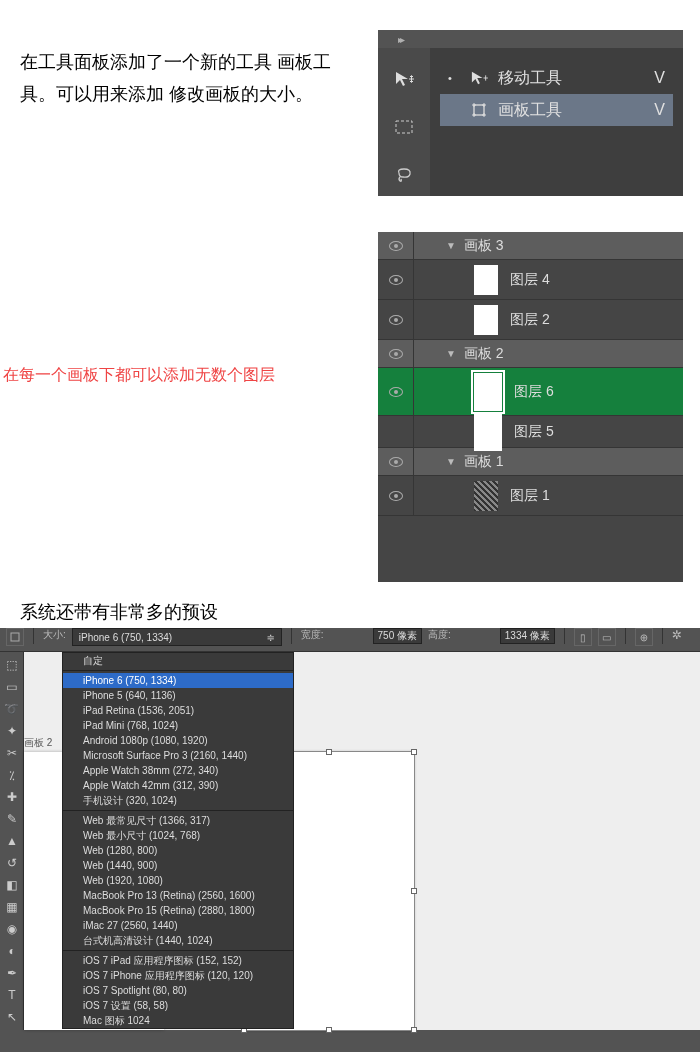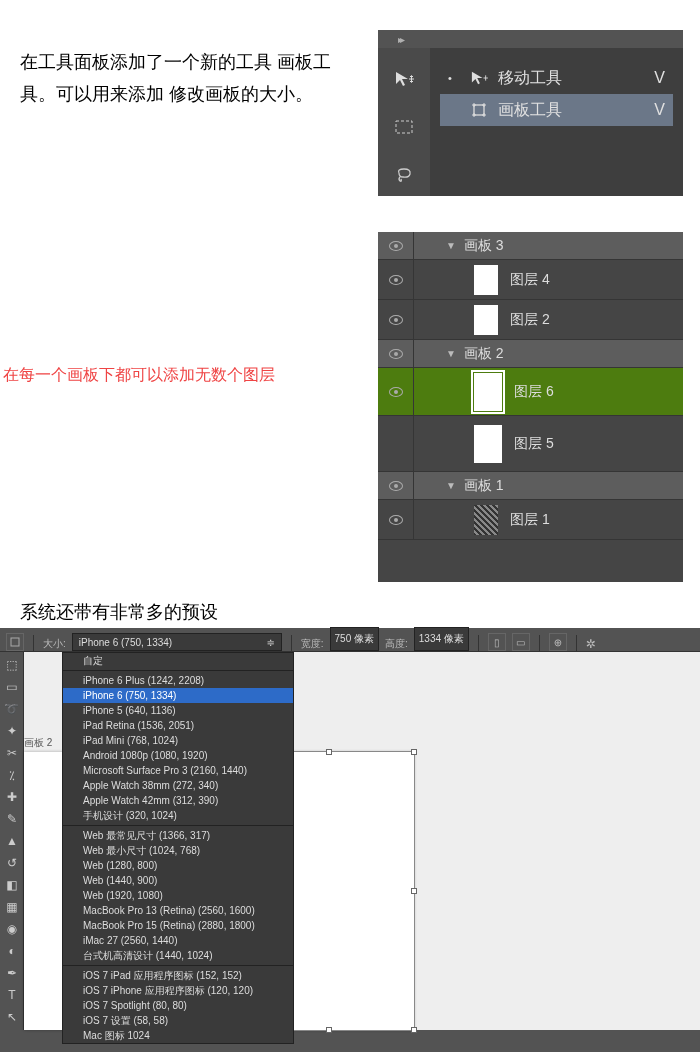--- a/index.html
+++ b/index.html
@@ -123,21 +123,21 @@
     font-size: 14px;
   }
   .layer-row {
     height: 40px;
     display: flex;
     align-items: center;
     border-bottom: 1px solid #353535;
     color: #ddd;
     font-size: 14px;
   }
-  .layer-row.selected { background: #4d7c0f; }
+  .layer-row.selected { background: #15803d; }
   .layer-row.selected .thumb { outline: 2px solid #fff; outline-offset: 1px; }
   .eye-cell {
     width: 36px;
     display: flex;
     align-items: center;
     justify-content: center;
     border-right: 1px solid #353535;
     height: 100%;
   }
   .eye-icon {
@@ -177,42 +177,42 @@
     top: 628px;
     left: 0;
     width: 700px;
     height: 424px;
     background: #535353;
   }
   .ps-topbar {
     height: 24px;
     background: #535353;
     display: flex;
-    align-items: flex-end;
+    align-items: flex-start;
     padding: 0 6px;
     gap: 6px;
     color: #bbb;
     font-size: 11px;
     border-bottom: 1px solid #333;
   }
   .ps-topbar .sep { width:1px; height:16px; background:#333; margin: 0 3px; }
   .sz-select {
     background: #3a3a3a;
     border: 1px solid #222;
     height: 18px;
     padding: 0 6px;
     display: flex;
     align-items: center;
     font-size: 10px;
     color: #ddd;
     gap: 4px;
   }
   .sz-select.wide { width: 210px; justify-content: space-between; }
   .dim-label { font-size: 10px; }
-  .dim-val { background:#3a3a3a; border:1px solid #222; height:24px; padding:0 4px; font-size:10px; display:inline-flex; align-items:center; color:#ddd; }
+  .dim-val { background:#3a3a3a; border:1px solid #222; height:16px; padding:0 4px; font-size:10px; display:inline-flex; align-items:center; color:#ddd;margin-left:43px; }
   .ps-topbar .btn { width:18px; height:18px; border:1px solid #666; display:flex; align-items:center; justify-content:center; font-size:10px; }
   .gear { font-size:12px; }
   
   .ps-tabs {
     height: 22px;
     background: #3a3a3a;
     display: flex;
     align-items: center;
     padding-left: 28px;
     font-size: 10px;
@@ -382,21 +382,21 @@
       <span>画板 2</span>
     </div>
     <div class="layer-row selected" style="height:48px">
         <div class="eye-cell">
           <div class="eye-icon"></div>
         </div>
         <div class="indent"></div>
         <div class="thumb" style="width:28px;height:38px"></div>
         <span>图层 6</span>
       </div>
-    <div class="layer-row" style="height:56px">
+    <div class="layer-row" style="height:32px">
         <div class="eye-cell"></div>
         <div class="indent"></div>
         <div class="thumb" style="width:28px;height:38px"></div>
         <span>图层 5</span>
       </div>
 
     <div class="artboard-row">
       <div class="eye-cell">
           <div class="eye-icon"></div>
         </div>
@@ -477,21 +477,20 @@
         <div class="handle" style="left:-3px;bottom:-3px"></div>
         <div class="handle" style="left:calc(50% - 3px);bottom:-3px"></div>
         <div class="handle" style="right:-3px;bottom:-3px"></div>
       </div>
     </div>
 
     <div class="preset-dd">
       <div class="item">自定</div>
       <div class="divider"></div>
       <div id="g1">
-          <div class="item">iPhone 6 Plus (1242, 2208)</div>
           <div class="item sel">iPhone 6 (750, 1334)</div>
           <div class="item">iPhone 5 (640, 1136)</div>
           <div class="item">iPad Retina (1536, 2051)</div>
           <div class="item">iPad Mini (768, 1024)</div>
           <div class="item">Android 1080p (1080, 1920)</div>
           <div class="item">Microsoft Surface Pro 3 (2160, 1440)</div>
           <div class="item">Apple Watch 38mm (272, 340)</div>
           <div class="item">Apple Watch 42mm (312, 390)</div>
           <div class="item">手机设计 (320, 1024)</div>
         </div>

